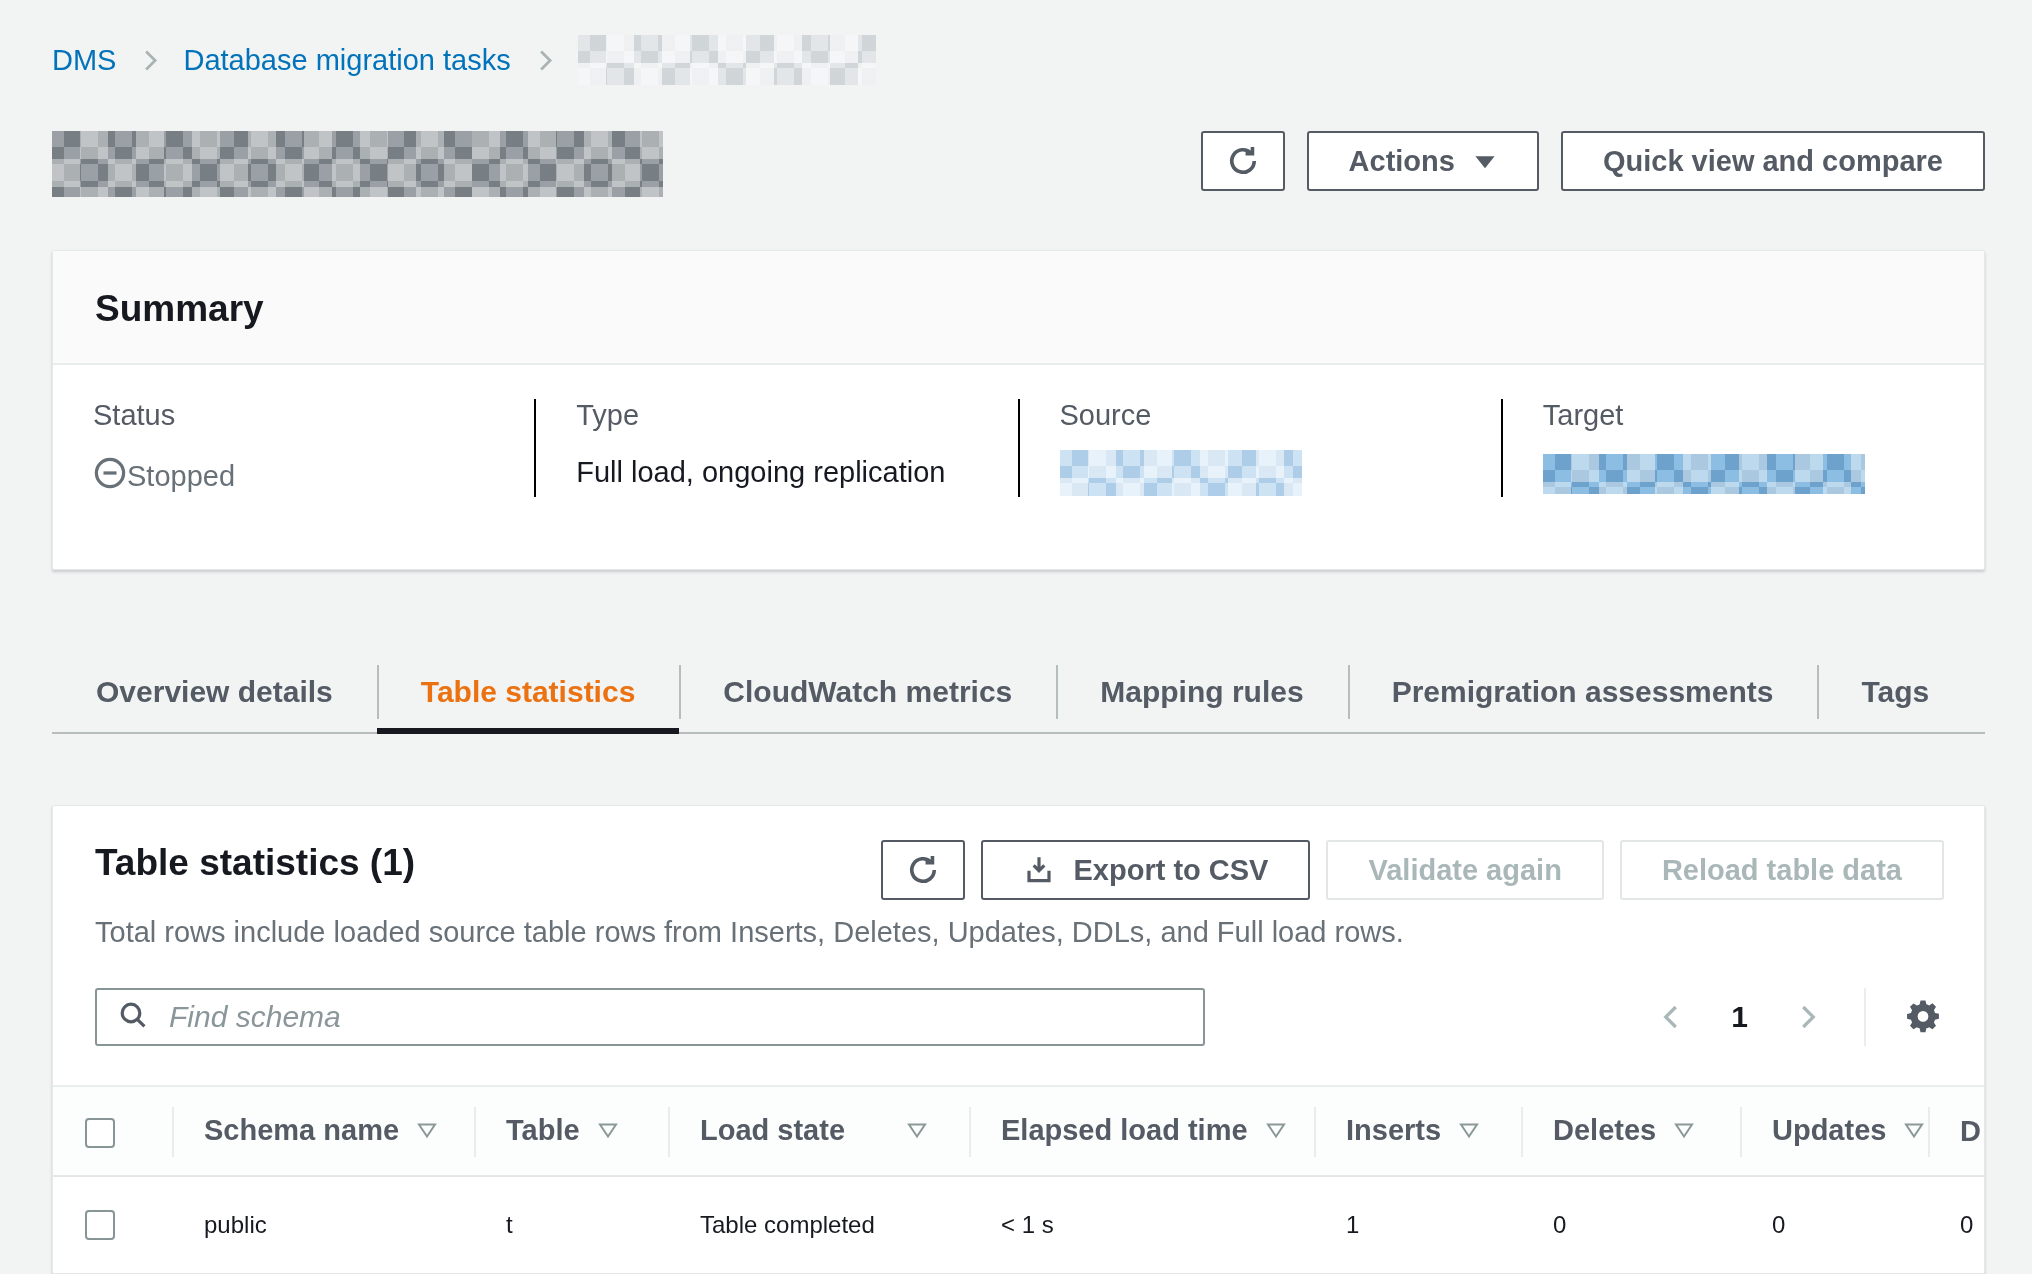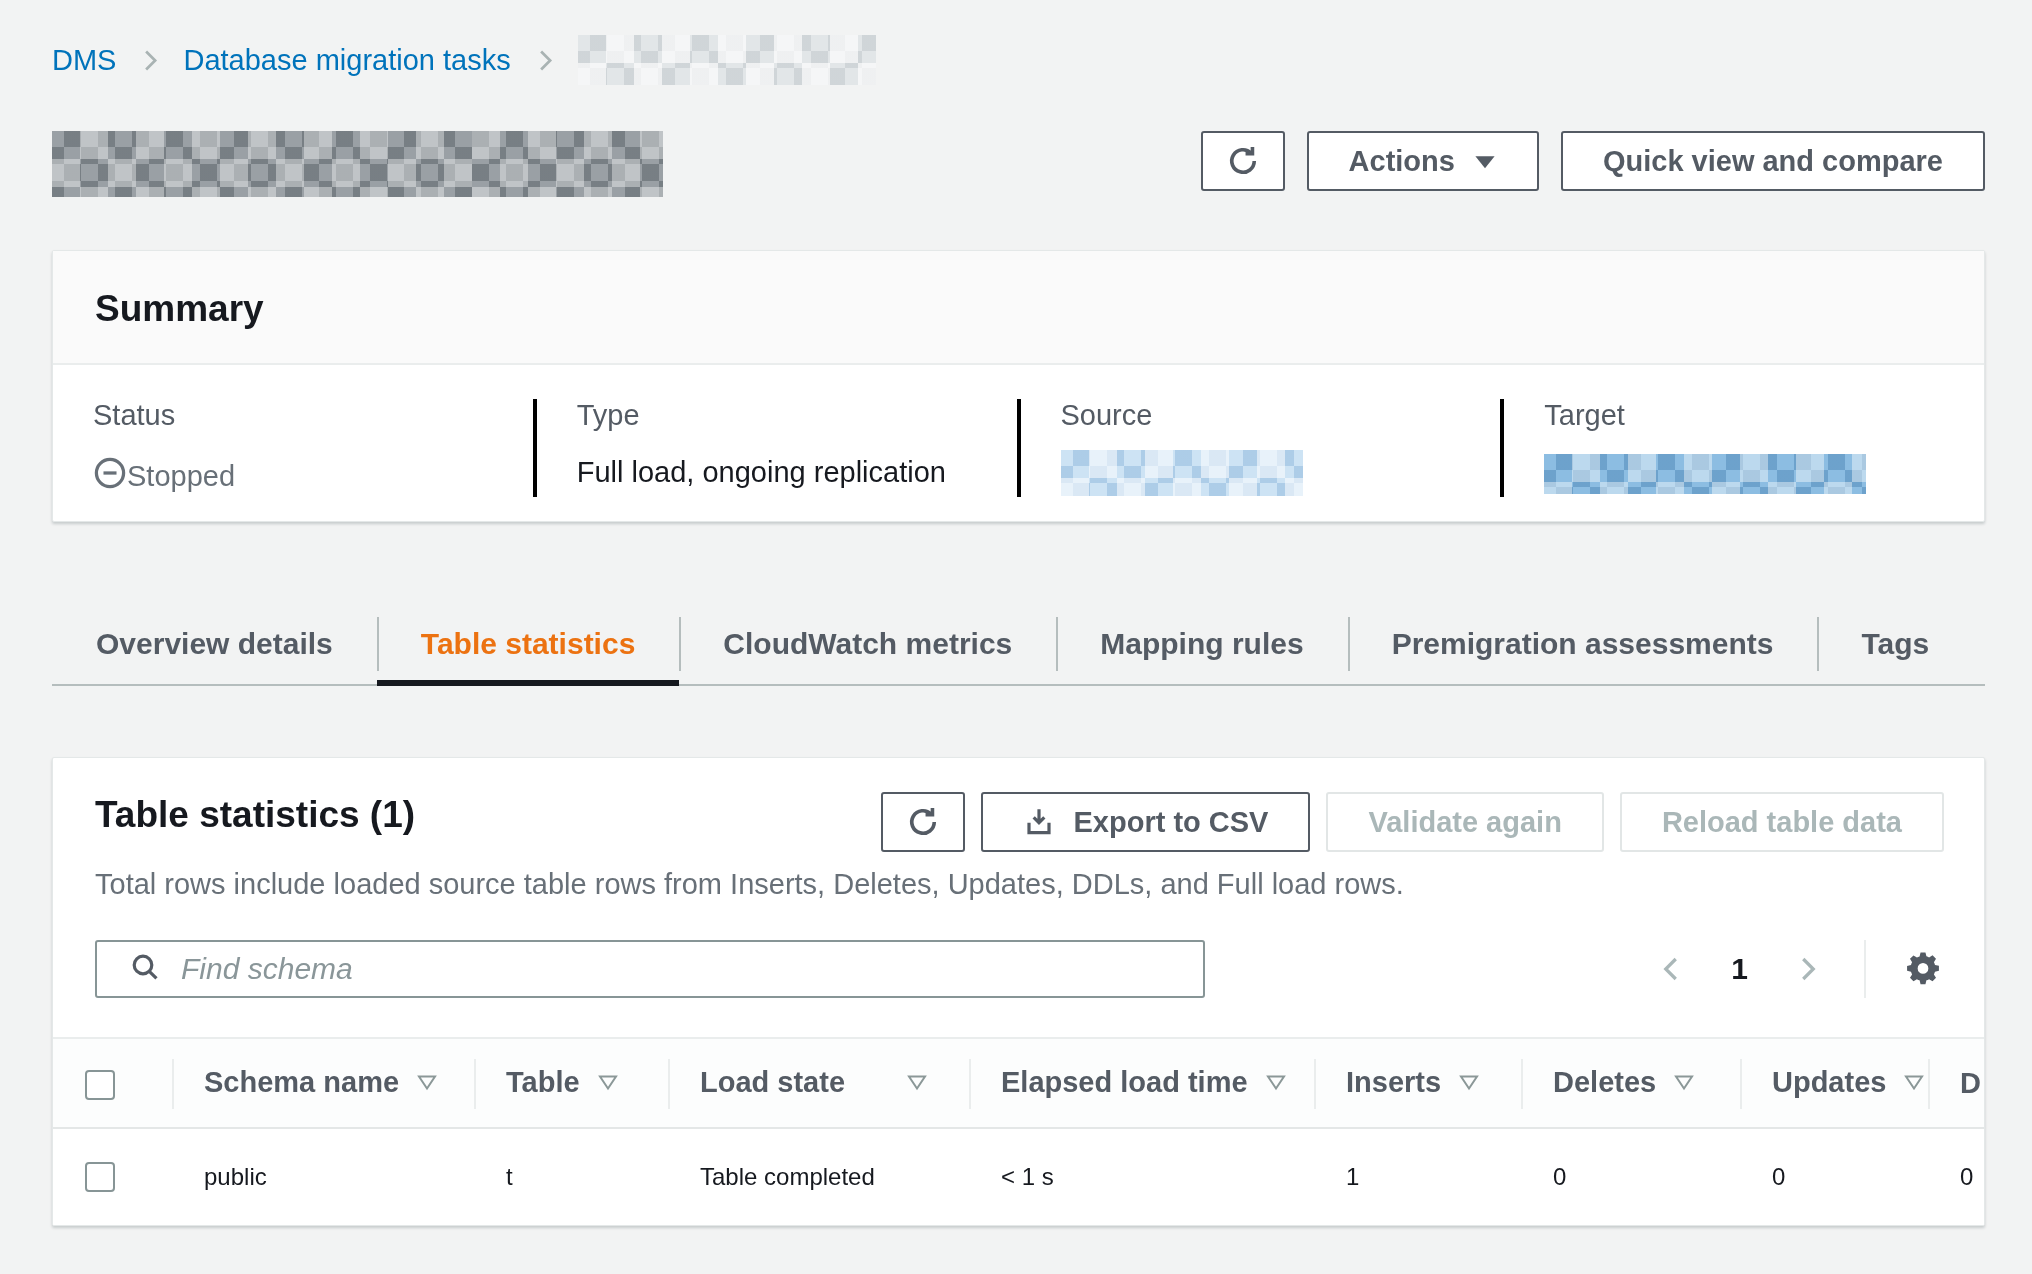--- a/index.html
+++ b/index.html
@@ -47,22 +47,22 @@
 
   
   .card{
     background:#fff;border:1px solid #e4e8e8;border-radius:2px;
     box-shadow:0 2px 3px rgba(0,28,36,.18);
   }
   .summary-card{margin-bottom:82px;}
   .card-head{padding:37px 42px 33px;background:#fafafa;border-bottom:2px solid #eaeded;}
   .card-title{margin:0;font-size:37px;font-weight:700;color:#16191f;}
 
-  .summary-grid{display:flex;padding:34px 0 24px;}
-  .sum-field{flex:1;padding:0 40px;border-left:4px solid #000000;box-sizing:border-box;}
+  .summary-grid{display:flex;padding:34px 0 72px;}
+  .sum-field{flex:1;padding:0 40px;border-left:2px solid #000000;box-sizing:border-box;}
   .sum-field:first-child{border-left:none;}
   .sum-label{font-size:29px;color:#545b64;}
   .sum-value{margin-top:24px;font-size:29px;color:#16191f;display:flex;align-items:center;gap:0;}
   .status-stopped{color:#687078;}
   .redact-source{width:242px;height:46px;margin-top:18px;}
   .redact-target{width:322px;height:40px;margin-top:22px;}
 
   
   .tabs{display:flex;height:80px;border-bottom:2px solid #b5bdbd;margin-bottom:71px;}
   .tab{position:relative;display:flex;align-items:center;padding:0 44px;font-size:30px;font-weight:700;color:#545b64;cursor:pointer;white-space:nowrap;}
@@ -73,21 +73,21 @@
   
   .table-card{overflow:hidden;}
   .panel-head{display:flex;justify-content:space-between;align-items:flex-start;padding:34px 40px 0 42px;}
   .panel-title{margin:2px 0 0;font-size:37px;font-weight:700;color:#16191f;}
   .panel-buttons{display:flex;gap:16px;}
   .panel-desc{margin:16px 0 0;padding:0 42px;font-size:29px;color:#687078;}
 
   .filter-row{display:flex;justify-content:space-between;align-items:center;padding:39px 36px 0 42px;}
   .search-box{
     width:1110px;height:58px;box-sizing:border-box;border:2px solid #879596;border-radius:3px;background:#fff;
-    display:flex;align-items:center;gap:18px;padding:0 32px;color:#545b64;
+    display:flex;align-items:center;gap:18px;padding:0 20px;color:#545b64;
   }
   .search-box input{
     border:none;outline:none;flex:1;font-family:inherit;font-size:30px;color:#16191f;background:transparent;
   }
   .search-box input::placeholder{color:#8a9699;font-style:italic;}
   .pager{display:flex;align-items:center;}
   .chev{display:flex;align-items:center;padding:6px;color:#aab7b8;cursor:pointer;}
   .page-num{font-size:30px;font-weight:700;color:#16191f;margin:0 38px;cursor:pointer;}
   .pager-divider{width:2px;height:58px;background:#eaeded;margin:0 32px 0 36px;}
   .gear-btn{display:flex;align-items:center;color:#545b64;cursor:pointer;padding:4px;}

